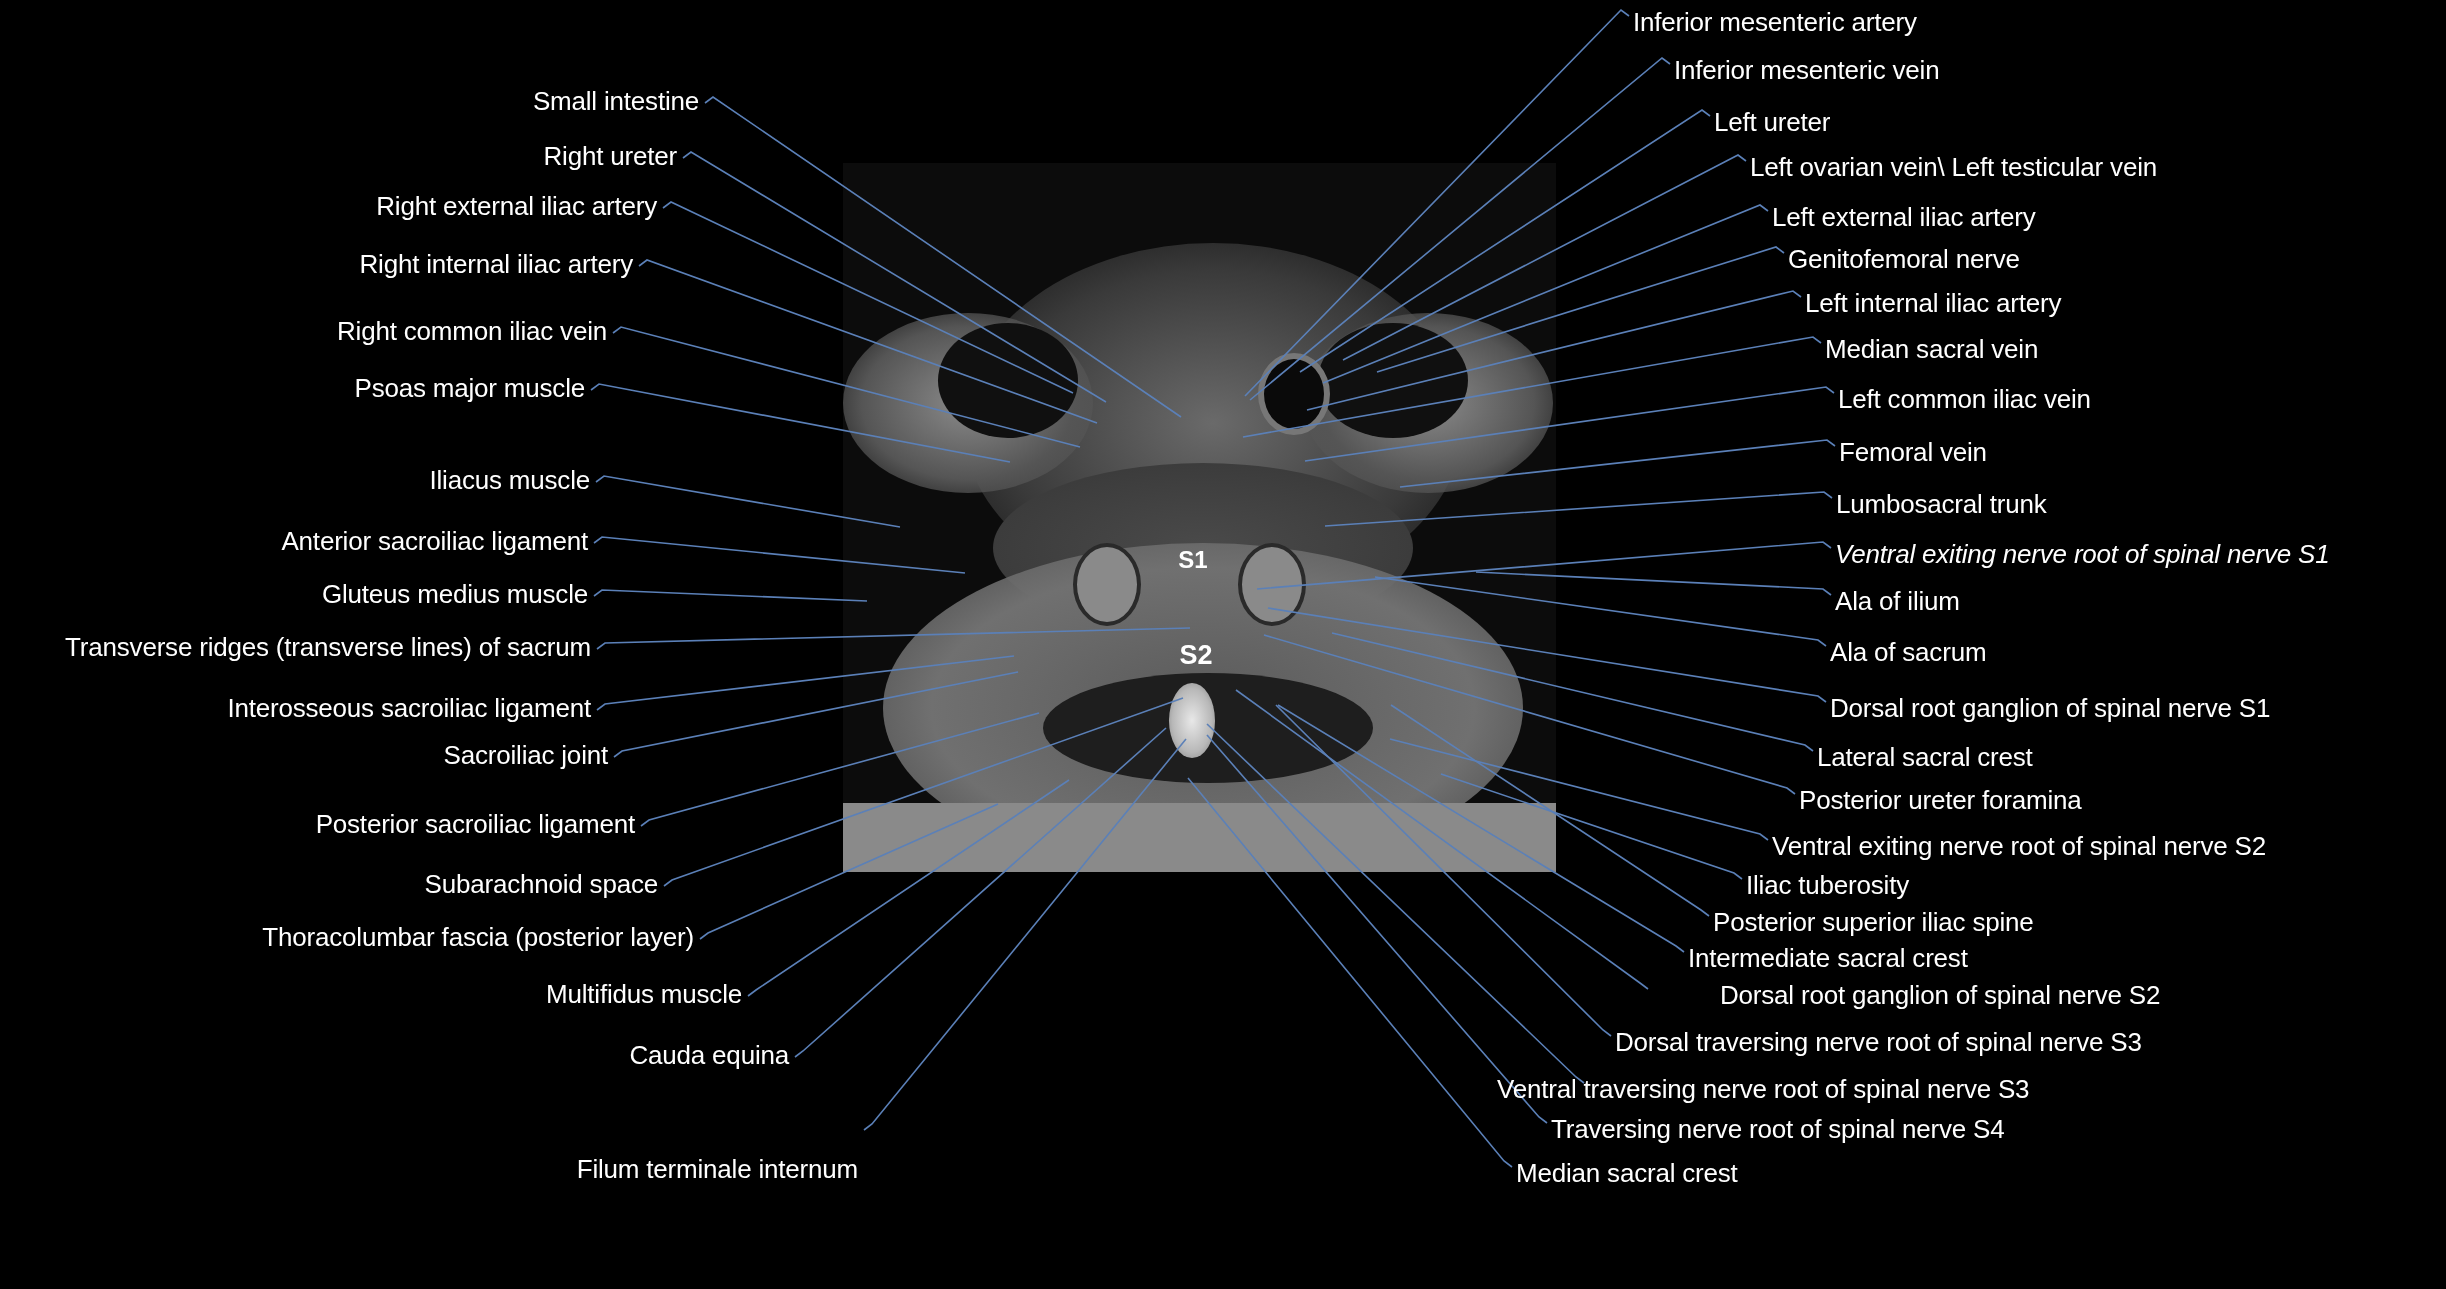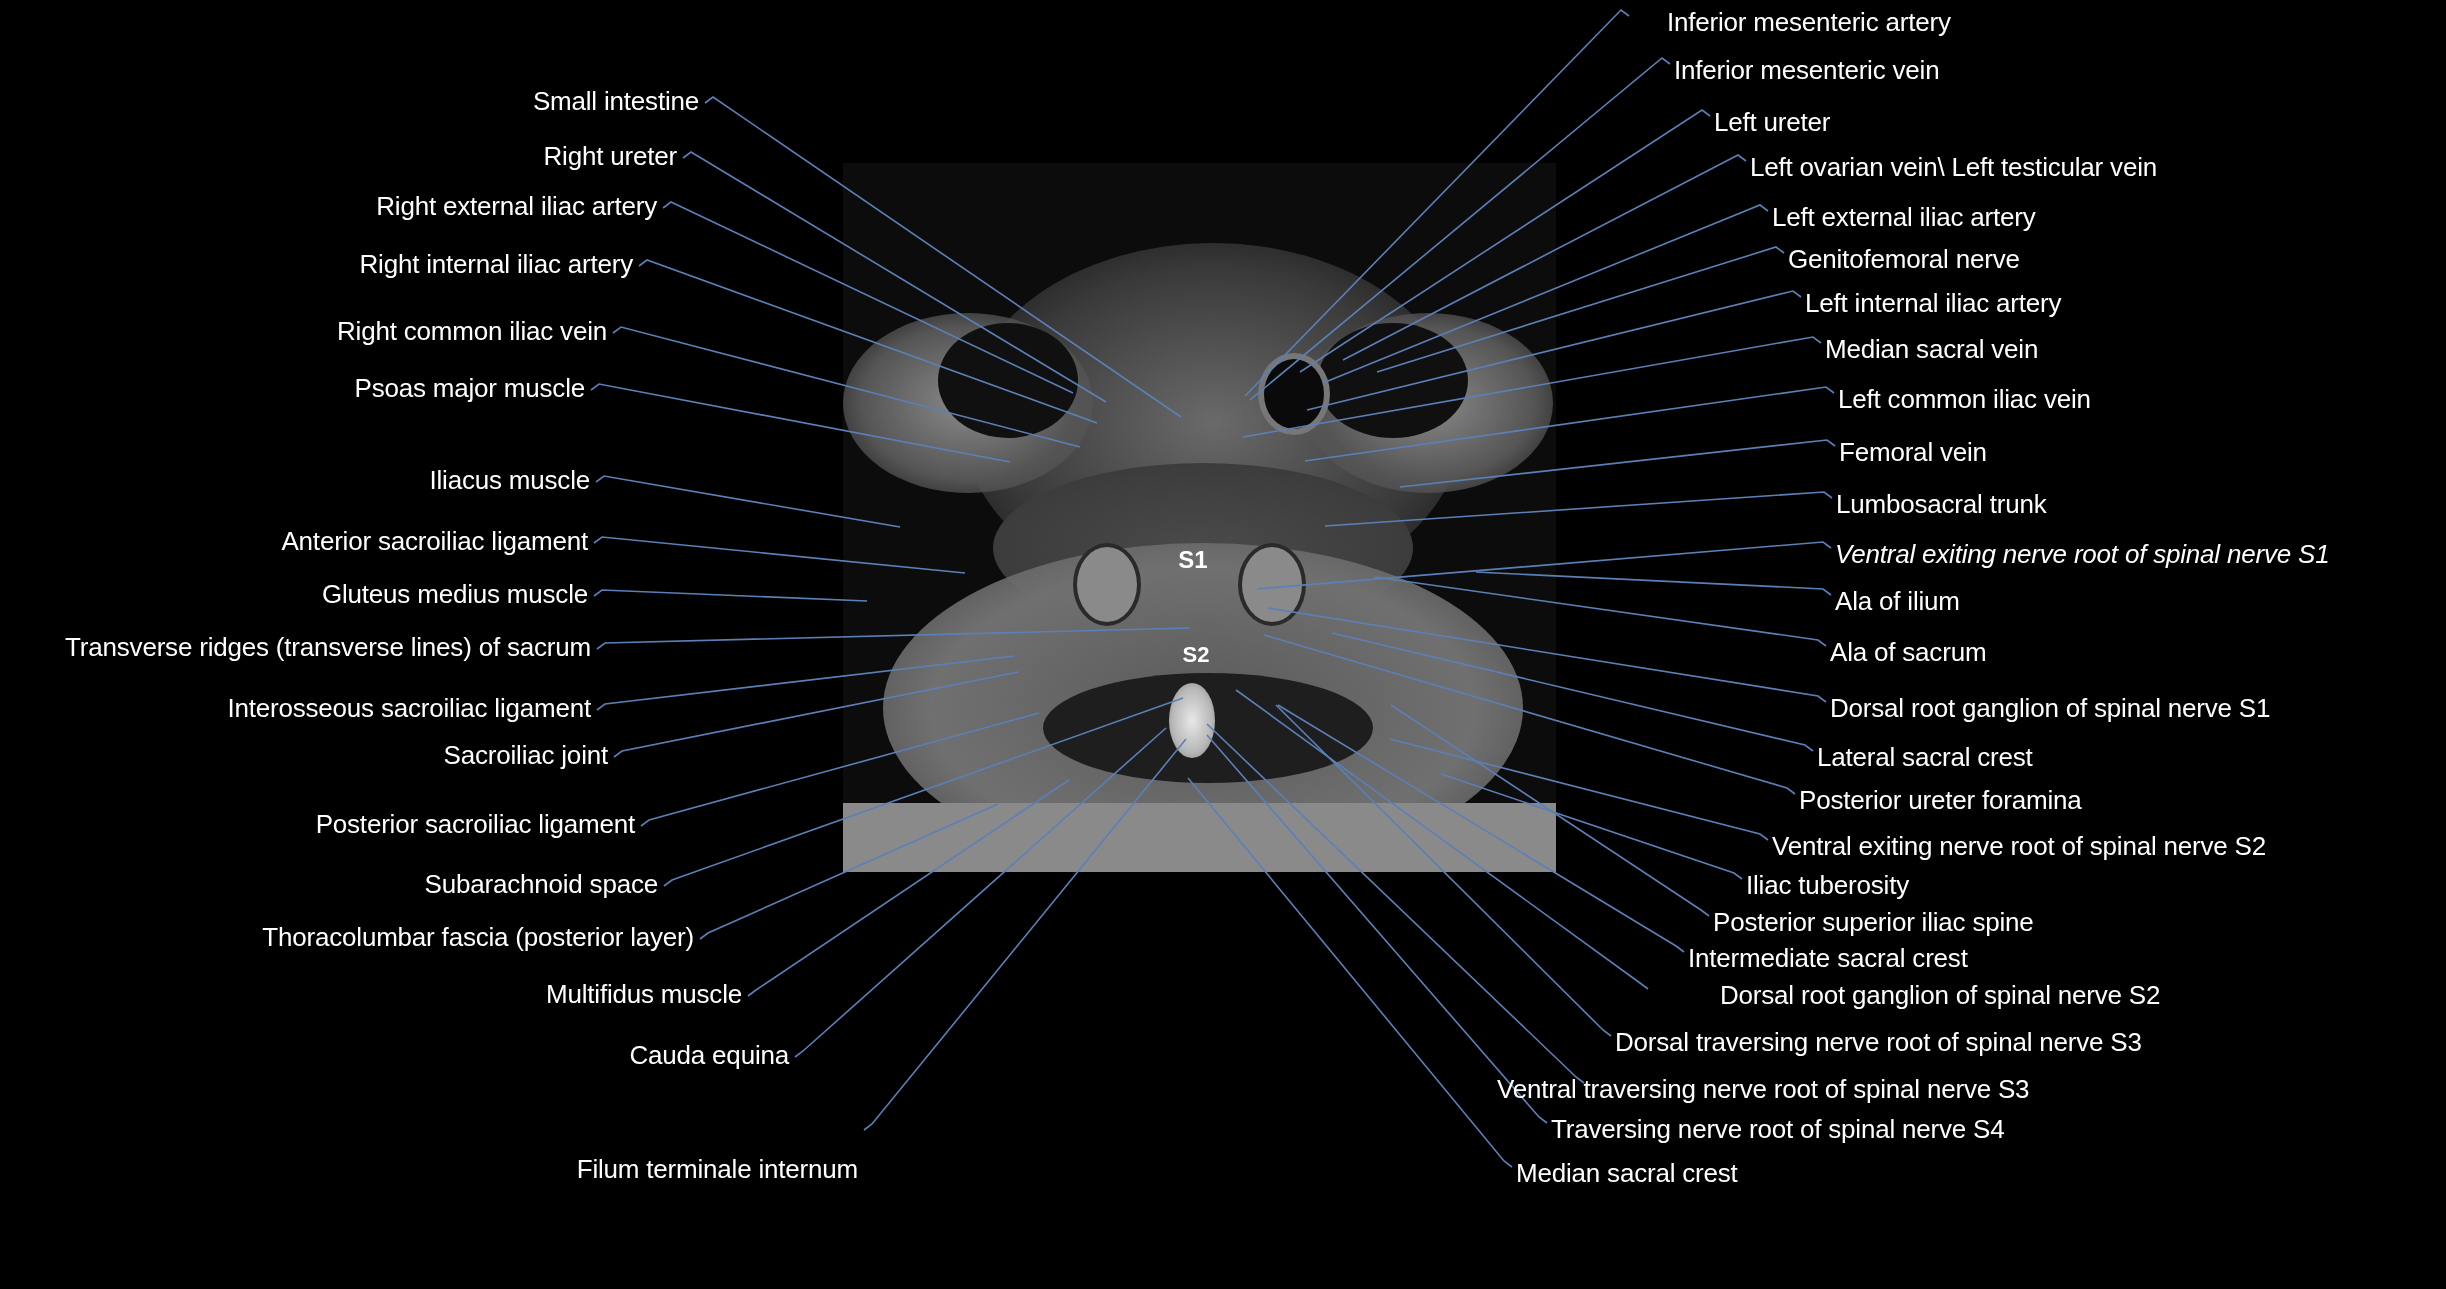--- a/index.html
+++ b/index.html
@@ -6,21 +6,21 @@
   body { width:2446px; height:1289px; position:relative; overflow:hidden;
          font-family:"Liberation Sans", sans-serif; }
   #mri { position:absolute; left:843px; top:163px; width:713px; height:709px;
          background:#0c0c0c; overflow:hidden; }
   #mri .blob { position:absolute; border-radius:50%; }
   #leaders { position:absolute; left:0; top:0; width:2446px; height:1289px; pointer-events:none; }
   .label { position:absolute; color:#fff; font-size:26px; line-height:30px; white-space:nowrap;
            transform:translateY(-50%); letter-spacing:-0.2px; }
   .label.left { text-align:right; }
   .vlabel { position:absolute; color:#fff; font-size:24px; font-weight:bold; transform:translate(-50%,-50%); }
-  .vlabel.small { font-size:22px; }
+  .vlabel.small { font-size:27px; }
 </style>
 </head>
 <body>
 
 <div id="mri">
 
   <div class="blob" style="left:120px;top:80px;width:500px;height:360px;background:radial-gradient(ellipse at center,#6a6a6a 0%,#3a3a3a 60%,rgba(20,20,20,0) 100%);"></div>
   <div class="blob" style="left:0px;top:150px;width:250px;height:180px;background:radial-gradient(ellipse at center,#8a8a8a 0%,#555 60%,rgba(30,30,30,0) 100%);"></div>
   <div class="blob" style="left:460px;top:150px;width:250px;height:180px;background:radial-gradient(ellipse at center,#8a8a8a 0%,#555 60%,rgba(30,30,30,0) 100%);"></div>
   <div class="blob" style="left:95px;top:160px;width:140px;height:115px;background:#101010;"></div>
@@ -98,21 +98,21 @@
     <div class="label left" style="right: 1858px; top: 594px;">Gluteus medius muscle</div>
     <div class="label left" style="right: 1855px; top: 647px;">Transverse ridges (transverse lines) of sacrum</div>
     <div class="label left" style="right: 1855px; top: 708px;">Interosseous sacroiliac ligament</div>
     <div class="label left" style="right: 1838px; top: 755px;">Sacroiliac joint</div>
     <div class="label left" style="right: 1811px; top: 824px;">Posterior sacroiliac ligament</div>
     <div class="label left" style="right: 1788px; top: 884px;">Subarachnoid space</div>
     <div class="label left" style="right: 1752px; top: 937px;">Thoracolumbar fascia (posterior layer)</div>
     <div class="label left" style="right: 1704px; top: 994px;">Multifidus muscle</div>
     <div class="label left" style="right: 1657px; top: 1055px;">Cauda equina</div>
     <div class="label left" style="right: 1588px; top: 1169px;">Filum terminale internum</div>
-    <div class="label" style="left: 1667px; top: 22px;">Inferior mesenteric artery</div>
+    <div class="label" style="left: 1633px; top: 22px;">Inferior mesenteric artery</div>
     <div class="label" style="left: 1674px; top: 70px;">Inferior mesenteric vein</div>
     <div class="label" style="left: 1714px; top: 122px;">Left ureter</div>
     <div class="label" style="left: 1750px; top: 167px;">Left ovarian vein\ Left testicular vein</div>
     <div class="label" style="left: 1772px; top: 217px;">Left external iliac artery</div>
     <div class="label" style="left: 1788px; top: 259px;">Genitofemoral nerve</div>
     <div class="label" style="left: 1805px; top: 303px;">Left internal iliac artery</div>
     <div class="label" style="left: 1825px; top: 349px;">Median sacral vein</div>
     <div class="label" style="left: 1838px; top: 399px;">Left common iliac vein</div>
     <div class="label" style="left: 1839px; top: 452px;">Femoral vein</div>
     <div class="label" style="left: 1836px; top: 504px;">Lumbosacral trunk</div>

